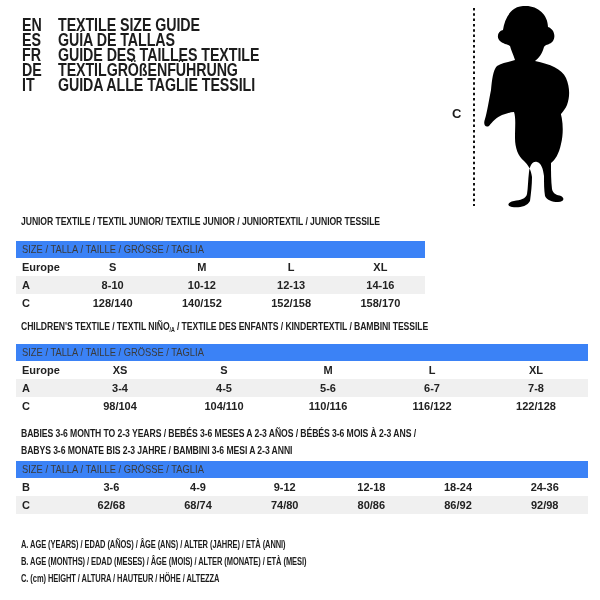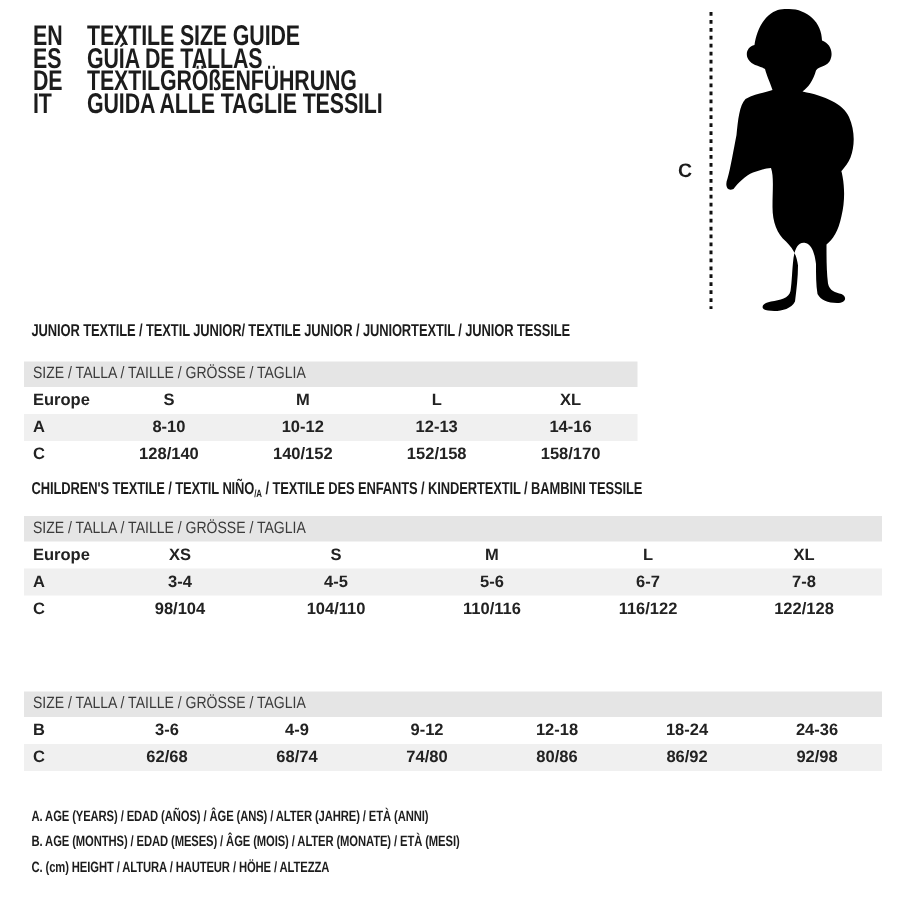--- a/index.html
+++ b/index.html
@@ -14,21 +14,21 @@
   .lang-row{display:flex;height:15px;align-items:flex-start;font-weight:bold;font-size:19px;}
   .lang-code{width:36px;}
   
   .figure-wrap{position:absolute;left:470px;top:0;width:128px;height:212px;}
   .height-label{position:absolute;left:452px;top:106px;width:16px;font-weight:bold;font-size:13px;text-align:left;}
 
   
   .sec-title{position:absolute;left:21px;font-weight:bold;font-size:11.5px;line-height:13px;}
   .sec-title .sub{font-size:7px;vertical-align:-2px;}
   .size-table{position:absolute;left:16px;}
-  .size-bar{height:17px;line-height:17px;background:#e5e5e5;color:#3a3a3a;font-size:11px;padding-left:6px;box-sizing:border-box;}
+  .size-bar{height:17px;line-height:17px;background:#3b82f6;color:#3a3a3a;font-size:11px;padding-left:6px;box-sizing:border-box;}
   .trow{display:flex;height:18px;align-items:center;font-size:11px;color:#222;font-weight:bold;}
   .trow.alt{background:#f0f0f0;}
   .tlabel{width:52px;padding-left:6px;box-sizing:border-box;}
   .tcell{flex:1;text-align:center;}
 
   
   .footnotes{position:absolute;left:21px;top:536px;}
   .fnote{height:17px;font-weight:bold;font-size:10px;line-height:17px;}
 </style>
 </head>
@@ -37,20 +37,24 @@
 <div class="page">
 
   <div class="lang-list">
     <div class="lang-row">
       <span class="lang-code"><span class="cond">EN</span></span>
       <span class="cond">TEXTILE SIZE GUIDE</span>
     </div>
     <div class="lang-row">
       <span class="lang-code"><span class="cond">ES</span></span>
       <span class="cond">GUÍA DE TALLAS</span>
+    </div>
+    <div class="lang-row">
+      <span class="lang-code"><span class="cond">FR</span></span>
+      <span class="cond">GUIDE DES TAILLES TEXTILE</span>
     </div>
     <div class="lang-row">
       <span class="lang-code"><span class="cond">DE</span></span>
       <span class="cond">TEXTILGRÖßENFÜHRUNG</span>
     </div>
     <div class="lang-row">
       <span class="lang-code"><span class="cond">IT</span></span>
       <span class="cond">GUIDA ALLE TAGLIE TESSILI</span>
     </div>
   </div>
@@ -129,20 +133,24 @@
     <div class="trow">
       <span class="tlabel">C</span>
       <span class="tcell">98/104</span>
       <span class="tcell">104/110</span>
       <span class="tcell">110/116</span>
       <span class="tcell">116/122</span>
       <span class="tcell">122/128</span>
     </div>
   </div>
 
+  <div class="sec-title" style="top:425px;line-height:17px;">
+    <span class="cond">BABIES 3-6 MONTH TO 2-3 YEARS / BEBÉS 3-6 MESES A 2-3 AÑOS / BÉBÉS 3-6 MOIS À 2-3 ANS /</span><br>
+    <span class="cond">BABYS 3-6 MONATE BIS 2-3 JAHRE / BAMBINI 3-6 MESI A 2-3 ANNI</span>
+  </div>
   <div class="size-table" style="top:461px;width:572px;">
     <div class="size-bar">
       <span class="cond85">SIZE / TALLA / TAILLE / GRÖSSE / TAGLIA</span>
     </div>
     <div class="trow">
       <span class="tlabel">B</span>
       <span class="tcell">3-6</span>
       <span class="tcell">4-9</span>
       <span class="tcell">9-12</span>
       <span class="tcell">12-18</span>

